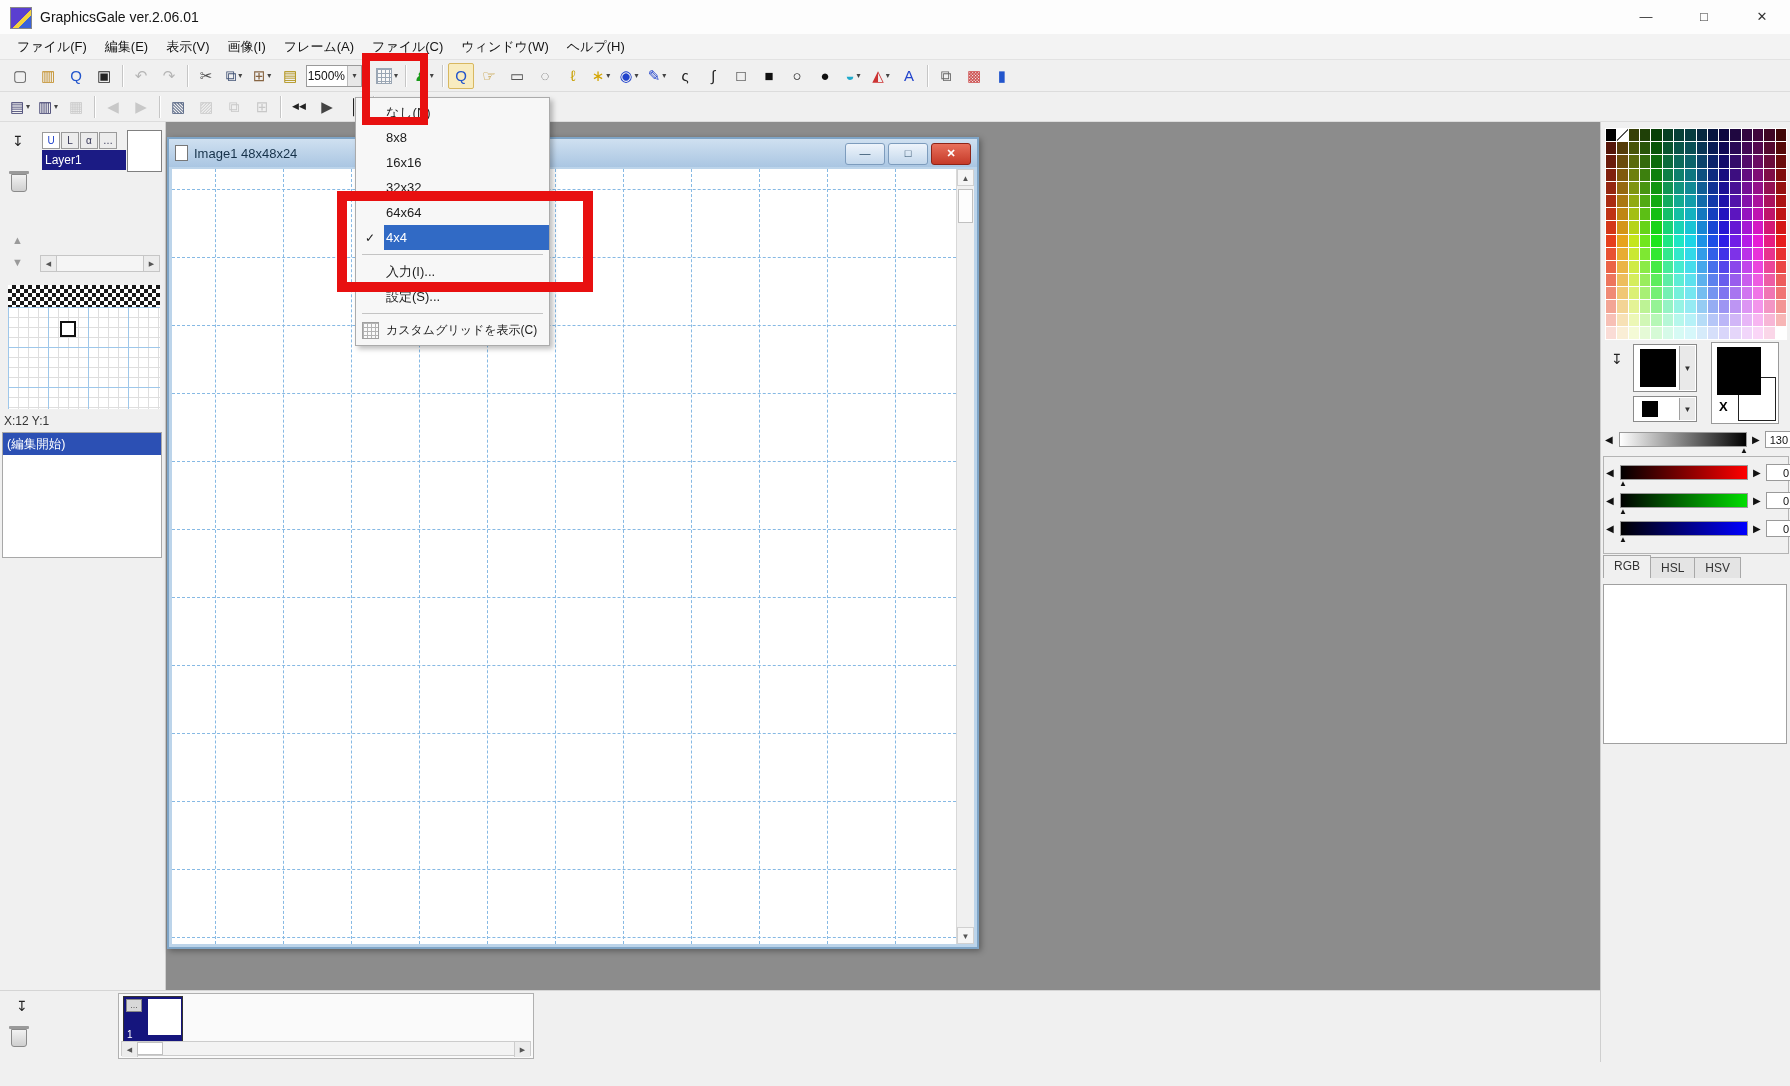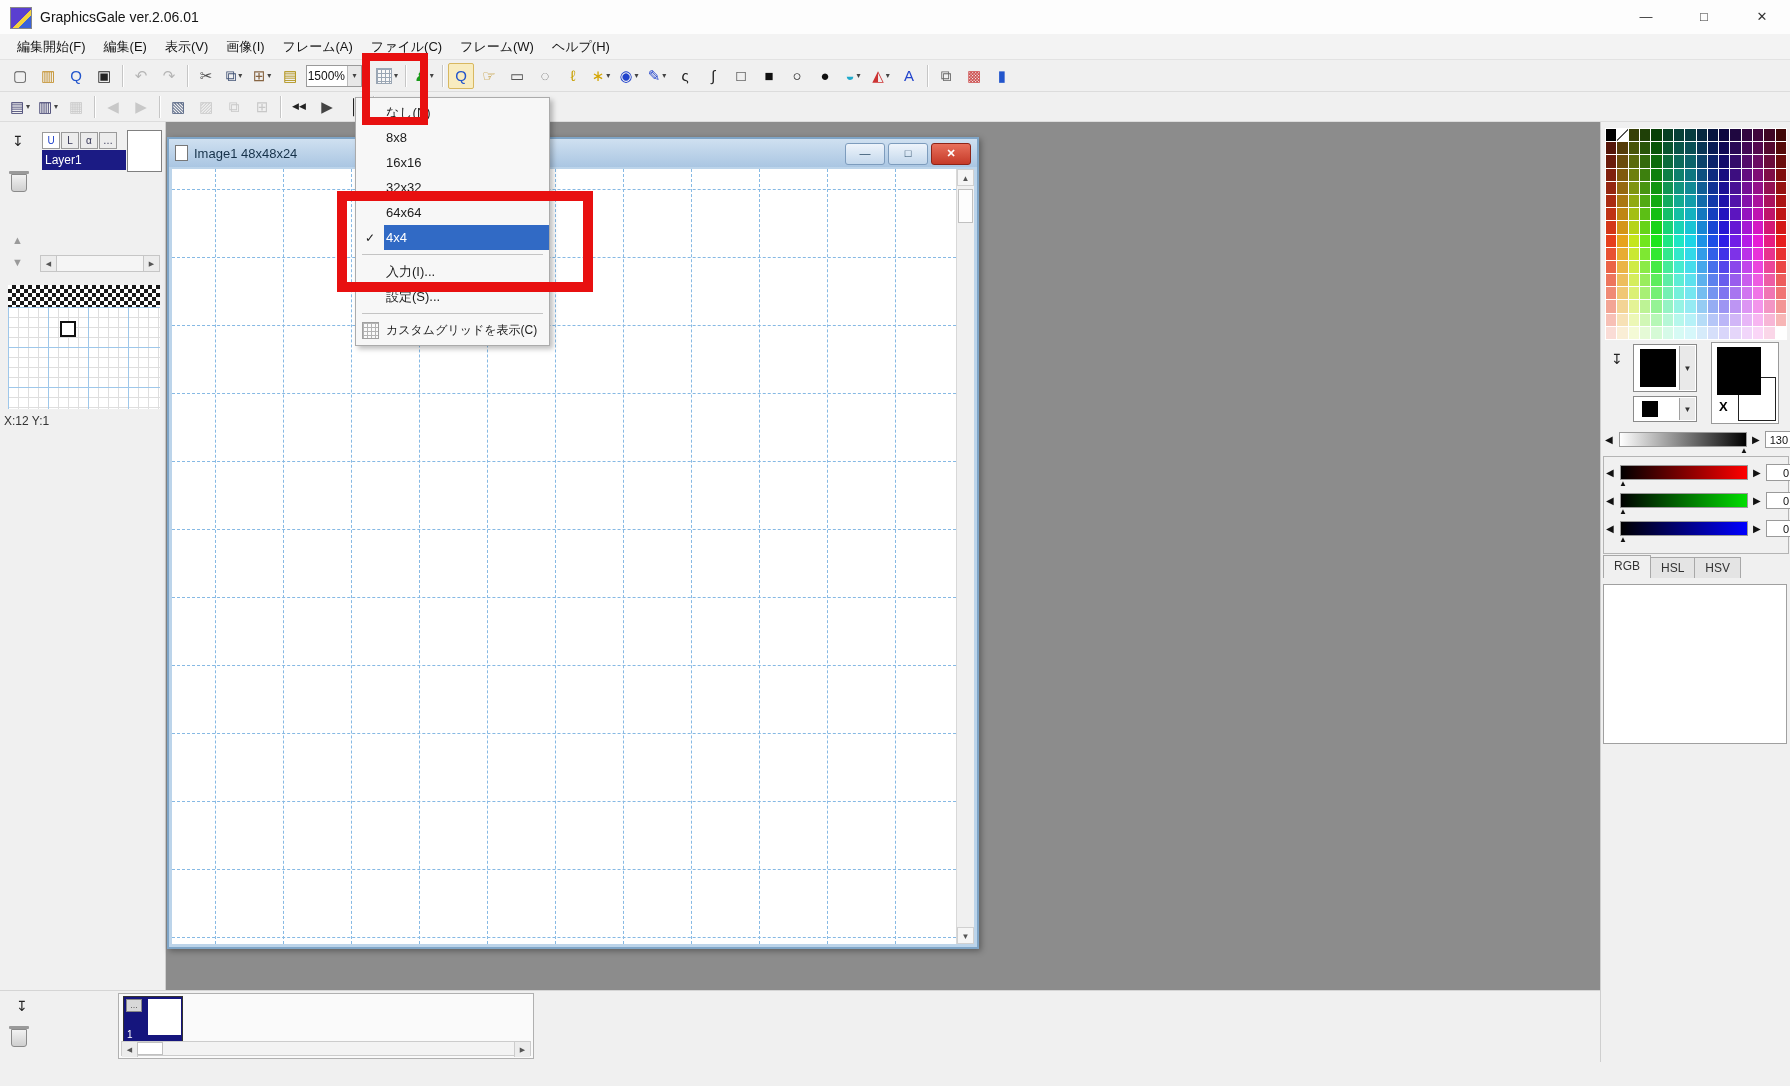--- a/index.html
+++ b/index.html
@@ -138,27 +138,27 @@
 
   <div id="titlebar">
     <div id="app-icon"></div>
     <div id="app-title">GraphicsGale ver.2.06.01</div>
     <div class="winbtn" id="btn-min">—</div>
     <div class="winbtn" id="btn-max">□</div>
     <div class="winbtn" id="btn-close">✕</div>
   </div>
 
   <div id="menubar">
-      <div class="mb-item">編集開始(F)</div>
+      <div class="mb-item">ファイル(F)</div>
       <div class="mb-item">編集(E)</div>
       <div class="mb-item">表示(V)</div>
       <div class="mb-item">画像(I)</div>
       <div class="mb-item">フレーム(A)</div>
       <div class="mb-item">ファイル(C)</div>
-      <div class="mb-item">フレーム(W)</div>
+      <div class="mb-item">ウィンドウ(W)</div>
       <div class="mb-item">ヘルプ(H)</div>
     </div>
 
   <div class="toolbar" id="toolbar1">
       <div class="tb-btn">
         <span class="g" style="color: rgb(85, 85, 85);">▢</span>
       </div>
       <div class="tb-btn">
         <span class="g" style="color: rgb(192, 138, 32);">▥</span>
       </div>
@@ -340,20 +340,23 @@
     <span class="arrow-btn" style="left:12px;top:134px">▼</span>
     <div id="lp-hscroll">
       <div class="hs-end l">◀</div>
       <div class="hs-end r">▶</div>
     </div>
     <div id="checker"></div>
     <div id="minimap">
       <div id="mm-cursor"></div>
     </div>
     <div id="lp-coords">X:12 Y:1</div>
+    <div id="hist-box">
+      <div id="hist-row">(編集開始)</div>
+    </div>
   </div>
 
   <div id="right-panel">
     <div id="palette">
         <div class="pal" style="background: rgb(0, 0, 0);"></div>
         <div class="pal diag"></div>
         <div class="pal" style="background: rgb(55, 64, 7);"></div>
         <div class="pal" style="background: rgb(31, 64, 7);"></div>
         <div class="pal" style="background: rgb(7, 64, 7);"></div>
         <div class="pal" style="background: rgb(7, 64, 36);"></div>

